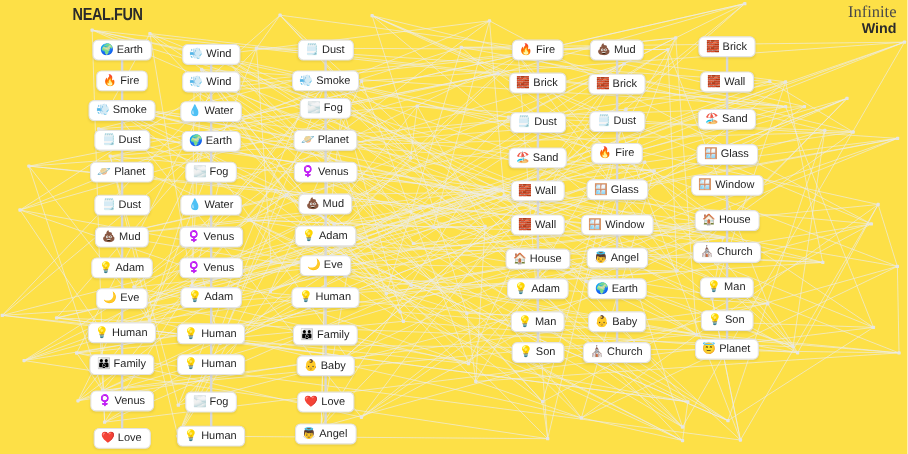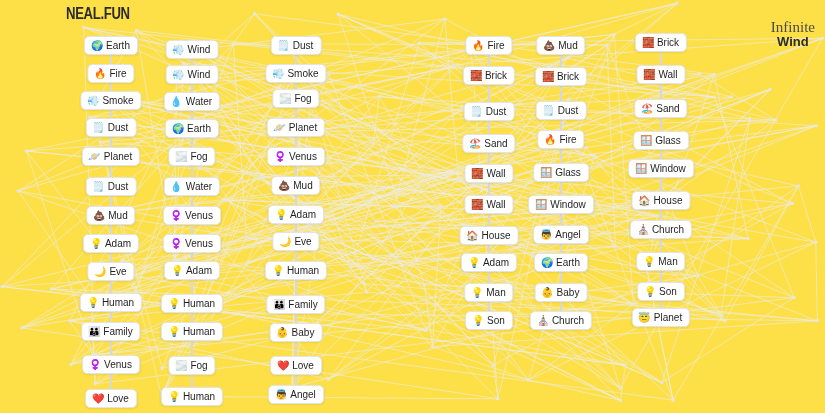--- a/index.html
+++ b/index.html
@@ -39,22 +39,22 @@
     font-weight: 700;
     letter-spacing: -0.4px;
     color: #2b2b2b;
     transform: scaleX(0.82);
     transform-origin: left top;
     white-space: nowrap;
   }
   .logo-right {
     position: absolute;
     right: 10px;
-    top: 20px;
-    text-align: center;
+    top: 4px;
+    text-align: right;
     line-height: 1.02;
     color: #3a3a3a;
     white-space: nowrap;
   }
   .logo-right .lr-1 {
     display: block;
     font-family: "Liberation Serif", serif;
     font-size: 15px;
     font-weight: 400;
     color: #4a4a4a;

